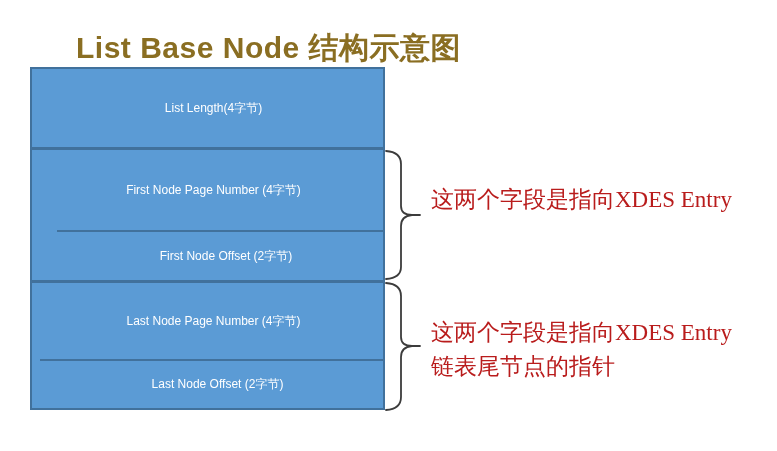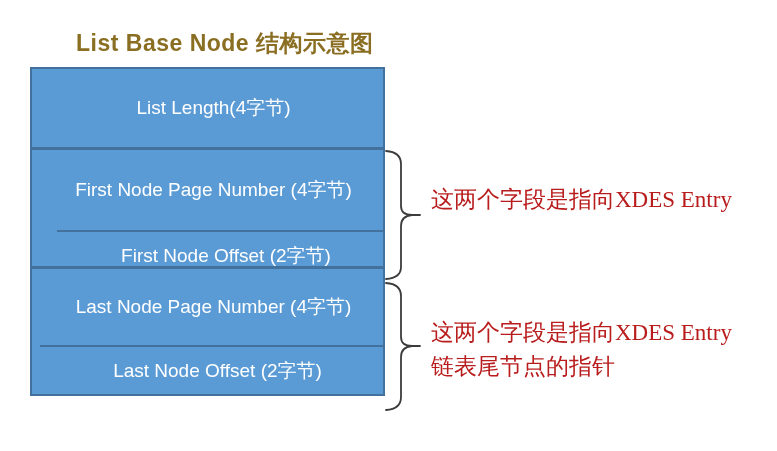--- a/index.html
+++ b/index.html
@@ -11,50 +11,50 @@
     width: 777px;
     height: 451px;
     position: relative;
     overflow: hidden;
     font-family: "Liberation Sans", sans-serif;
   }
   .diagram-title {
     position: absolute;
     left: 76px;
     top: 28px;
-    font-size: 23px;
+    font-size: 30px;
     font-weight: bold;
     color: #8a6e22;
     letter-spacing: 0.5px;
     white-space: nowrap;
   }
   .node-box {
     position: absolute;
     left: 30px;
     top: 67px;
     width: 355px;
   }
   .section {
     box-sizing: border-box;
     background: #5b9bd5;
     border: 2px solid #41719c;
   }
   .section + .section {
     margin-top: -1px;
   }
   .sec-list-length   { height: 82px; }
-  .sec-first-node    { height: 120px; }
+  .sec-first-node    { height: 134px; }
   .sec-last-node     { height: 129px; }
   .field-row {
     box-sizing: border-box;
     display: flex;
     align-items: center;
     justify-content: center;
     color: #ffffff;
-    font-size: 19px;
+    font-size: 12px;
     white-space: nowrap;
     padding-left: 12px;
   }
   .row-divider {
     border-top: 2px solid #41719c;
   }
   .sec-list-length .field-row { height: 78px; }
   .row-first-page   { height: 80px; }
   .row-first-offset { height: 50px; margin-left: 25px; }
   .row-last-page    { height: 76px; }

